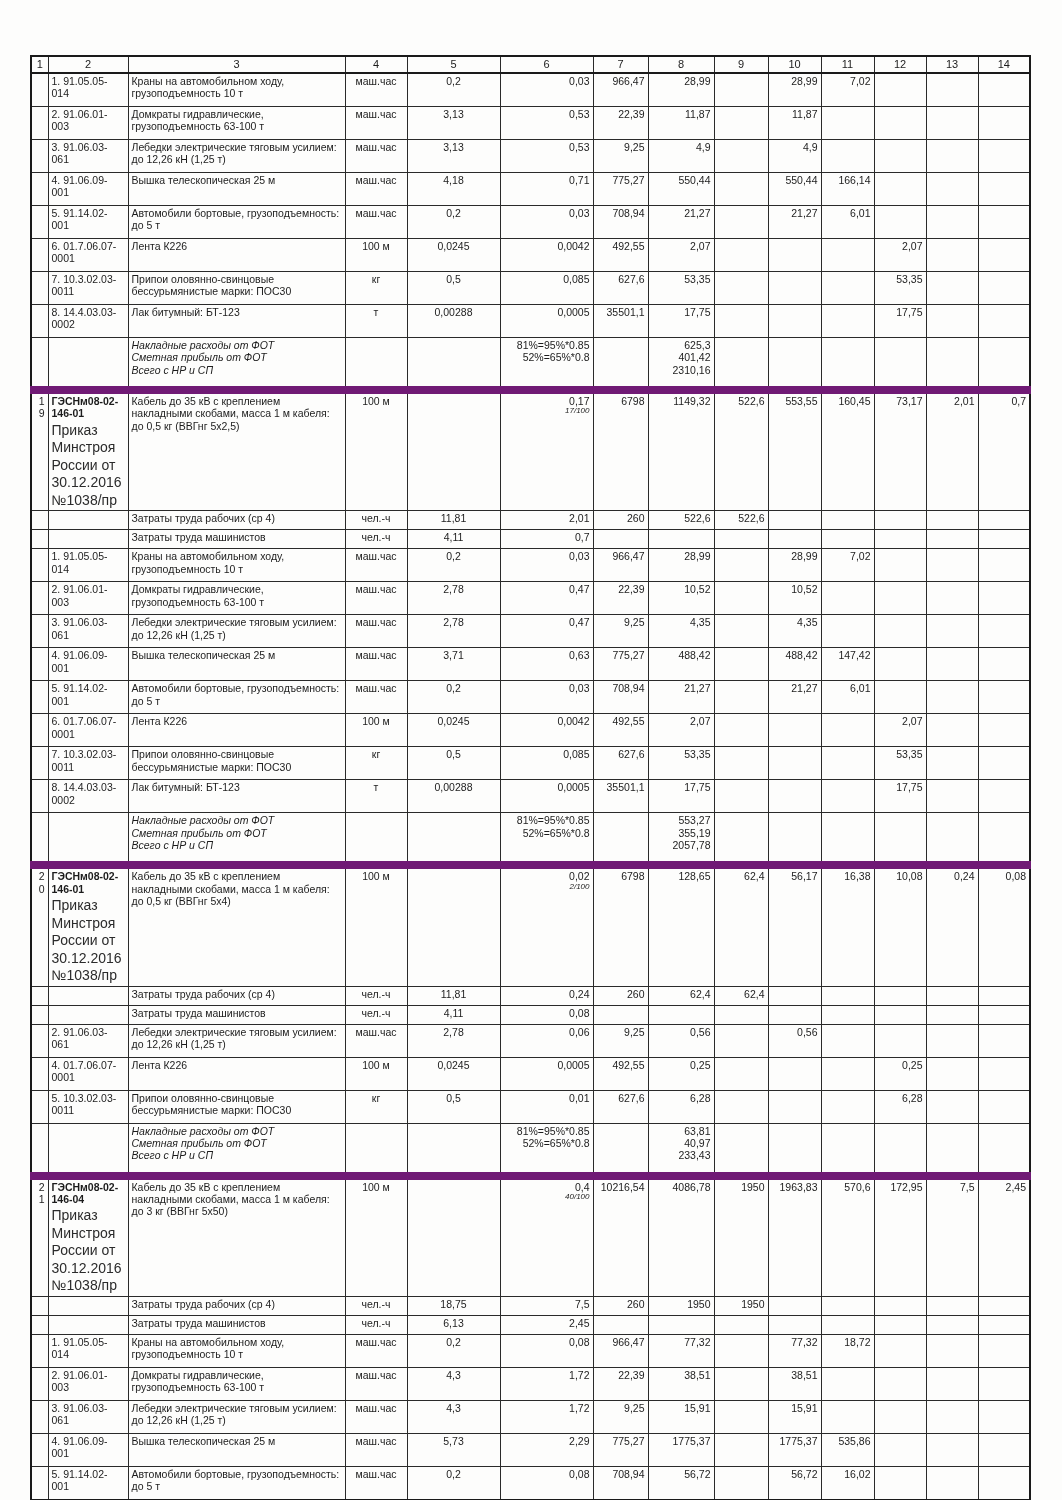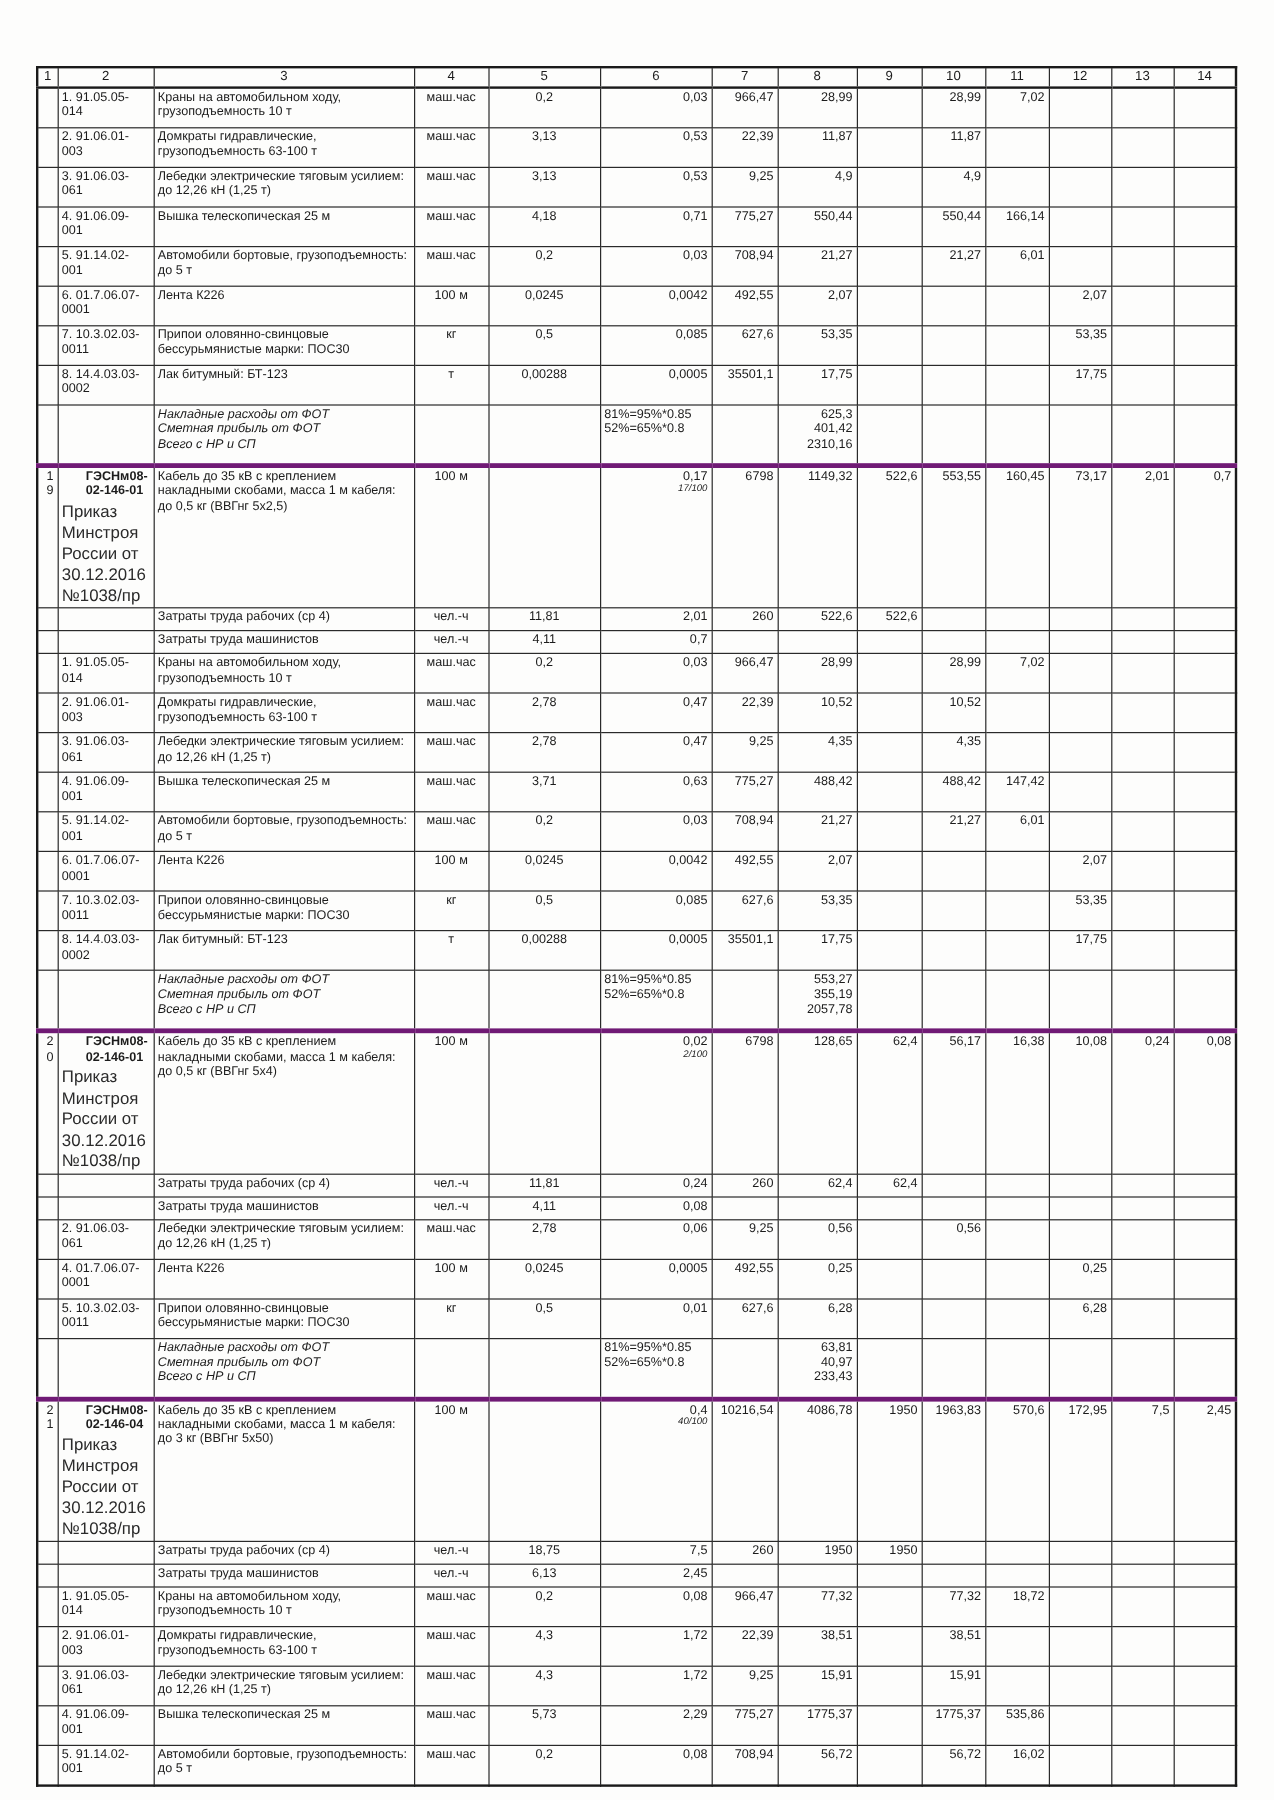--- a/index.html
+++ b/index.html
@@ -18,28 +18,28 @@
     overflow:hidden;word-wrap:break-word;
   }
   tr.row-head td{
     text-align:center;font-size:11px;padding:0 2px;height:15px;
     border-bottom:2px solid #1a1a1a;vertical-align:middle;
   }
   table.est{border:2px solid #1a1a1a;}
   tr.row-resource td{height:30px;}
   tr.row-labor td{height:16px;}
   tr.row-overhead td{height:46px;margin-left:18px;}
-  tr.row-item td{height:92px;border-top:4px solid #701a75;}
+  tr.row-item td{height:92px;border-top:8px solid #701a75;}
   td.a-right{text-align:right;}
   td.a-center{text-align:center;}
   td.c1{text-align:right;padding-right:1px;}
-  .code-bold{font-weight:bold;margin-left:20px;}
+  .code-bold{font-weight:bold;}
   .order-note{font-size:14px;line-height:1.25;margin-top:2px;color:#2b2b2b;}
   .ovh-line{font-style:italic;}
-  .pct-line{}
+  .pct-line{text-align:right;}
   .val-line{text-align:right;}
   .frac{font-style:italic;font-size:8px;line-height:1.1;}
   td .num{display:block;}
 </style>
 </head>
 <body>
 
 <div class="page">
   <table class="est">
     <colgroup>

